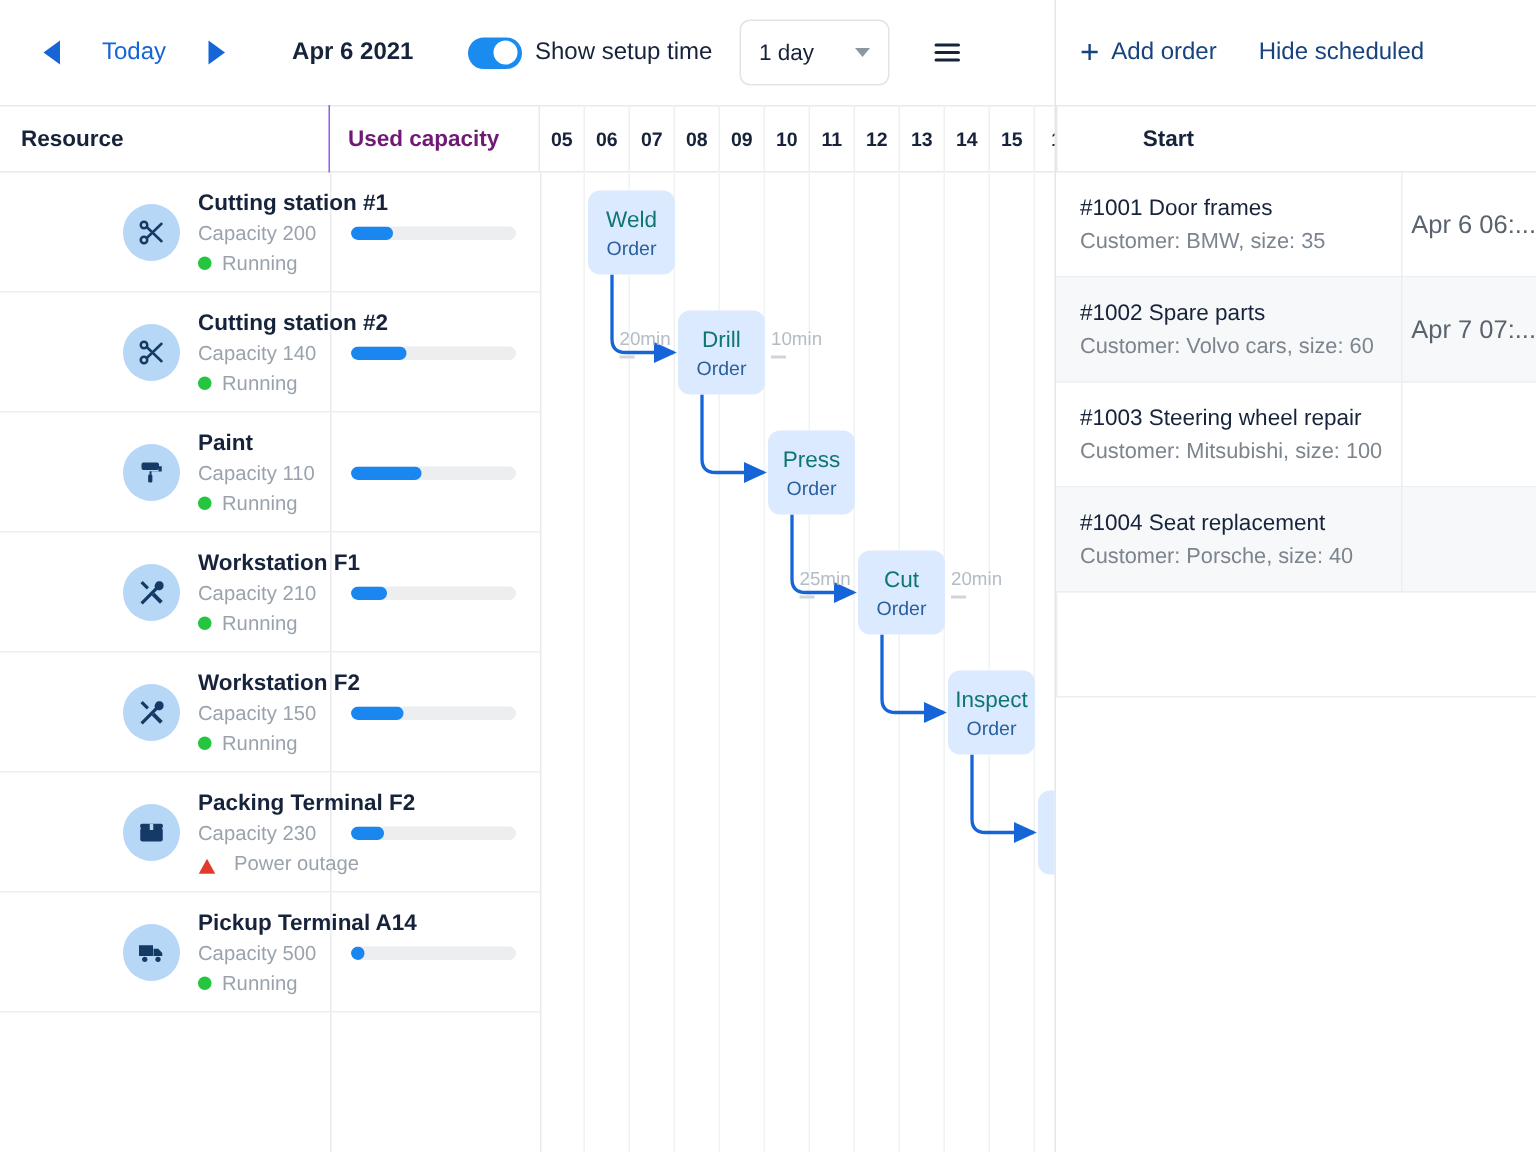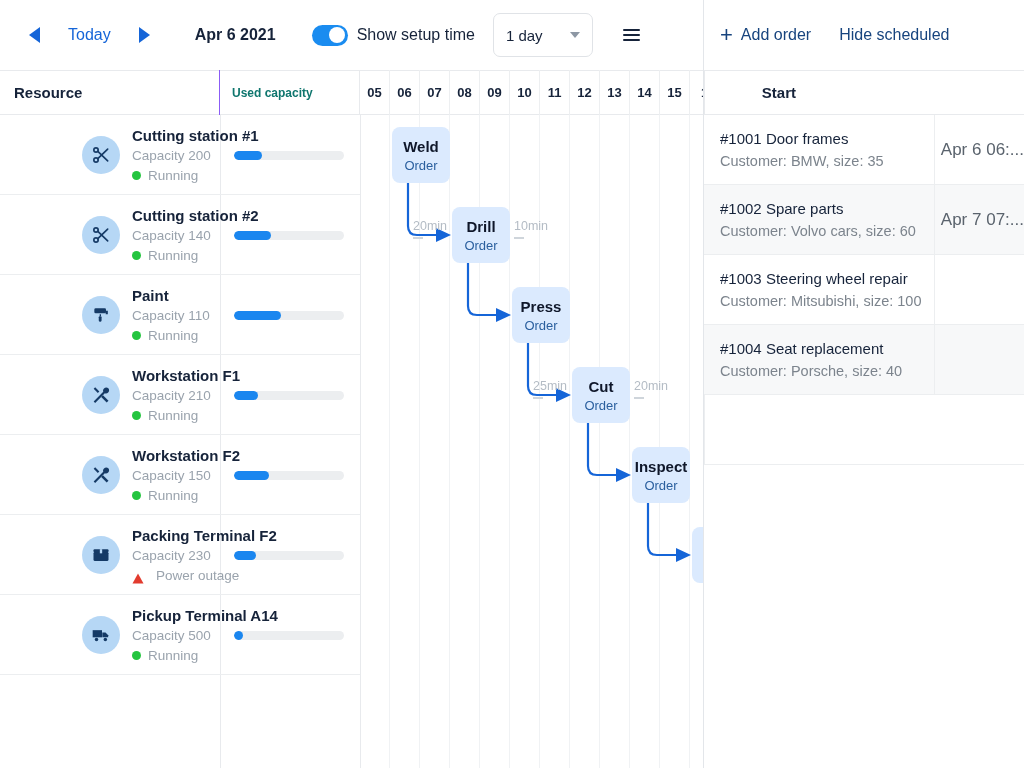--- a/index.html
+++ b/index.html
@@ -78,21 +78,21 @@
     border-top: 1px solid #e8eaed; border-bottom: 1px solid #e8eaed;
     display: flex; align-items: center; position: relative;
   }
   #head-resource {
     width: 220px; height: 45px; display: flex; align-items: center;
     padding-left: 14px; font-size: 15px; font-weight: 700; color: #16233a;
     border-right: 1px solid #8b5cf6;
   }
   #head-capacity {
     width: 140px; height: 45px; display: flex; align-items: center;
-    padding-left: 12px; font-size: 12px; font-weight: 700; color: #0f766e;
+    padding-left: 12px; font-size: 15px; font-weight: 700; color: #701a75;
     border-right: 1px solid #e8eaed;
   }
   #head-ticks { flex: 1; height: 45px; display: flex; position: relative; overflow: hidden; }
   .tick {
     width: 30px; height: 45px; flex: 0 0 30px;
     display: flex; align-items: center; justify-content: center;
     font-size: 13px; font-weight: 700; color: #16233a;
     border-right: 1px solid #edeff1;
   }
 
@@ -135,21 +135,21 @@
   }
   .cap-fill { height: 9px; border-radius: 5px; background: #1a86ef; }
 
   
   #gantt-layer { position: absolute; left: 0; top: 0; width: 704px; height: 653px; }
   .task {
     position: absolute; background: #dbeafe; border-radius: 8px;
     display: flex; flex-direction: column; align-items: center; justify-content: center;
     overflow: hidden; cursor: pointer;
   }
-  .task-title { font-size: 15px; font-weight: 700; color: #0f172a; line-height: 19px; white-space: nowrap; }
+  .task-title { font-size: 15px; font-weight: 400; color: #0f766e; line-height: 19px; white-space: nowrap; }
   .task-sub { font-size: 13px; color: #2a5f9e; line-height: 17px; white-space: nowrap; margin-top: 1px; }
   .setup-lbl {
     position: absolute; font-size: 12.5px; color: #b4bcc5; white-space: nowrap;
   }
   .setup-rule { position: absolute; height: 1.5px; background: #cfd5db; }
 
   
   #orders {
     position: relative; width: 320px; height: 768px; background: #fff;
   }

